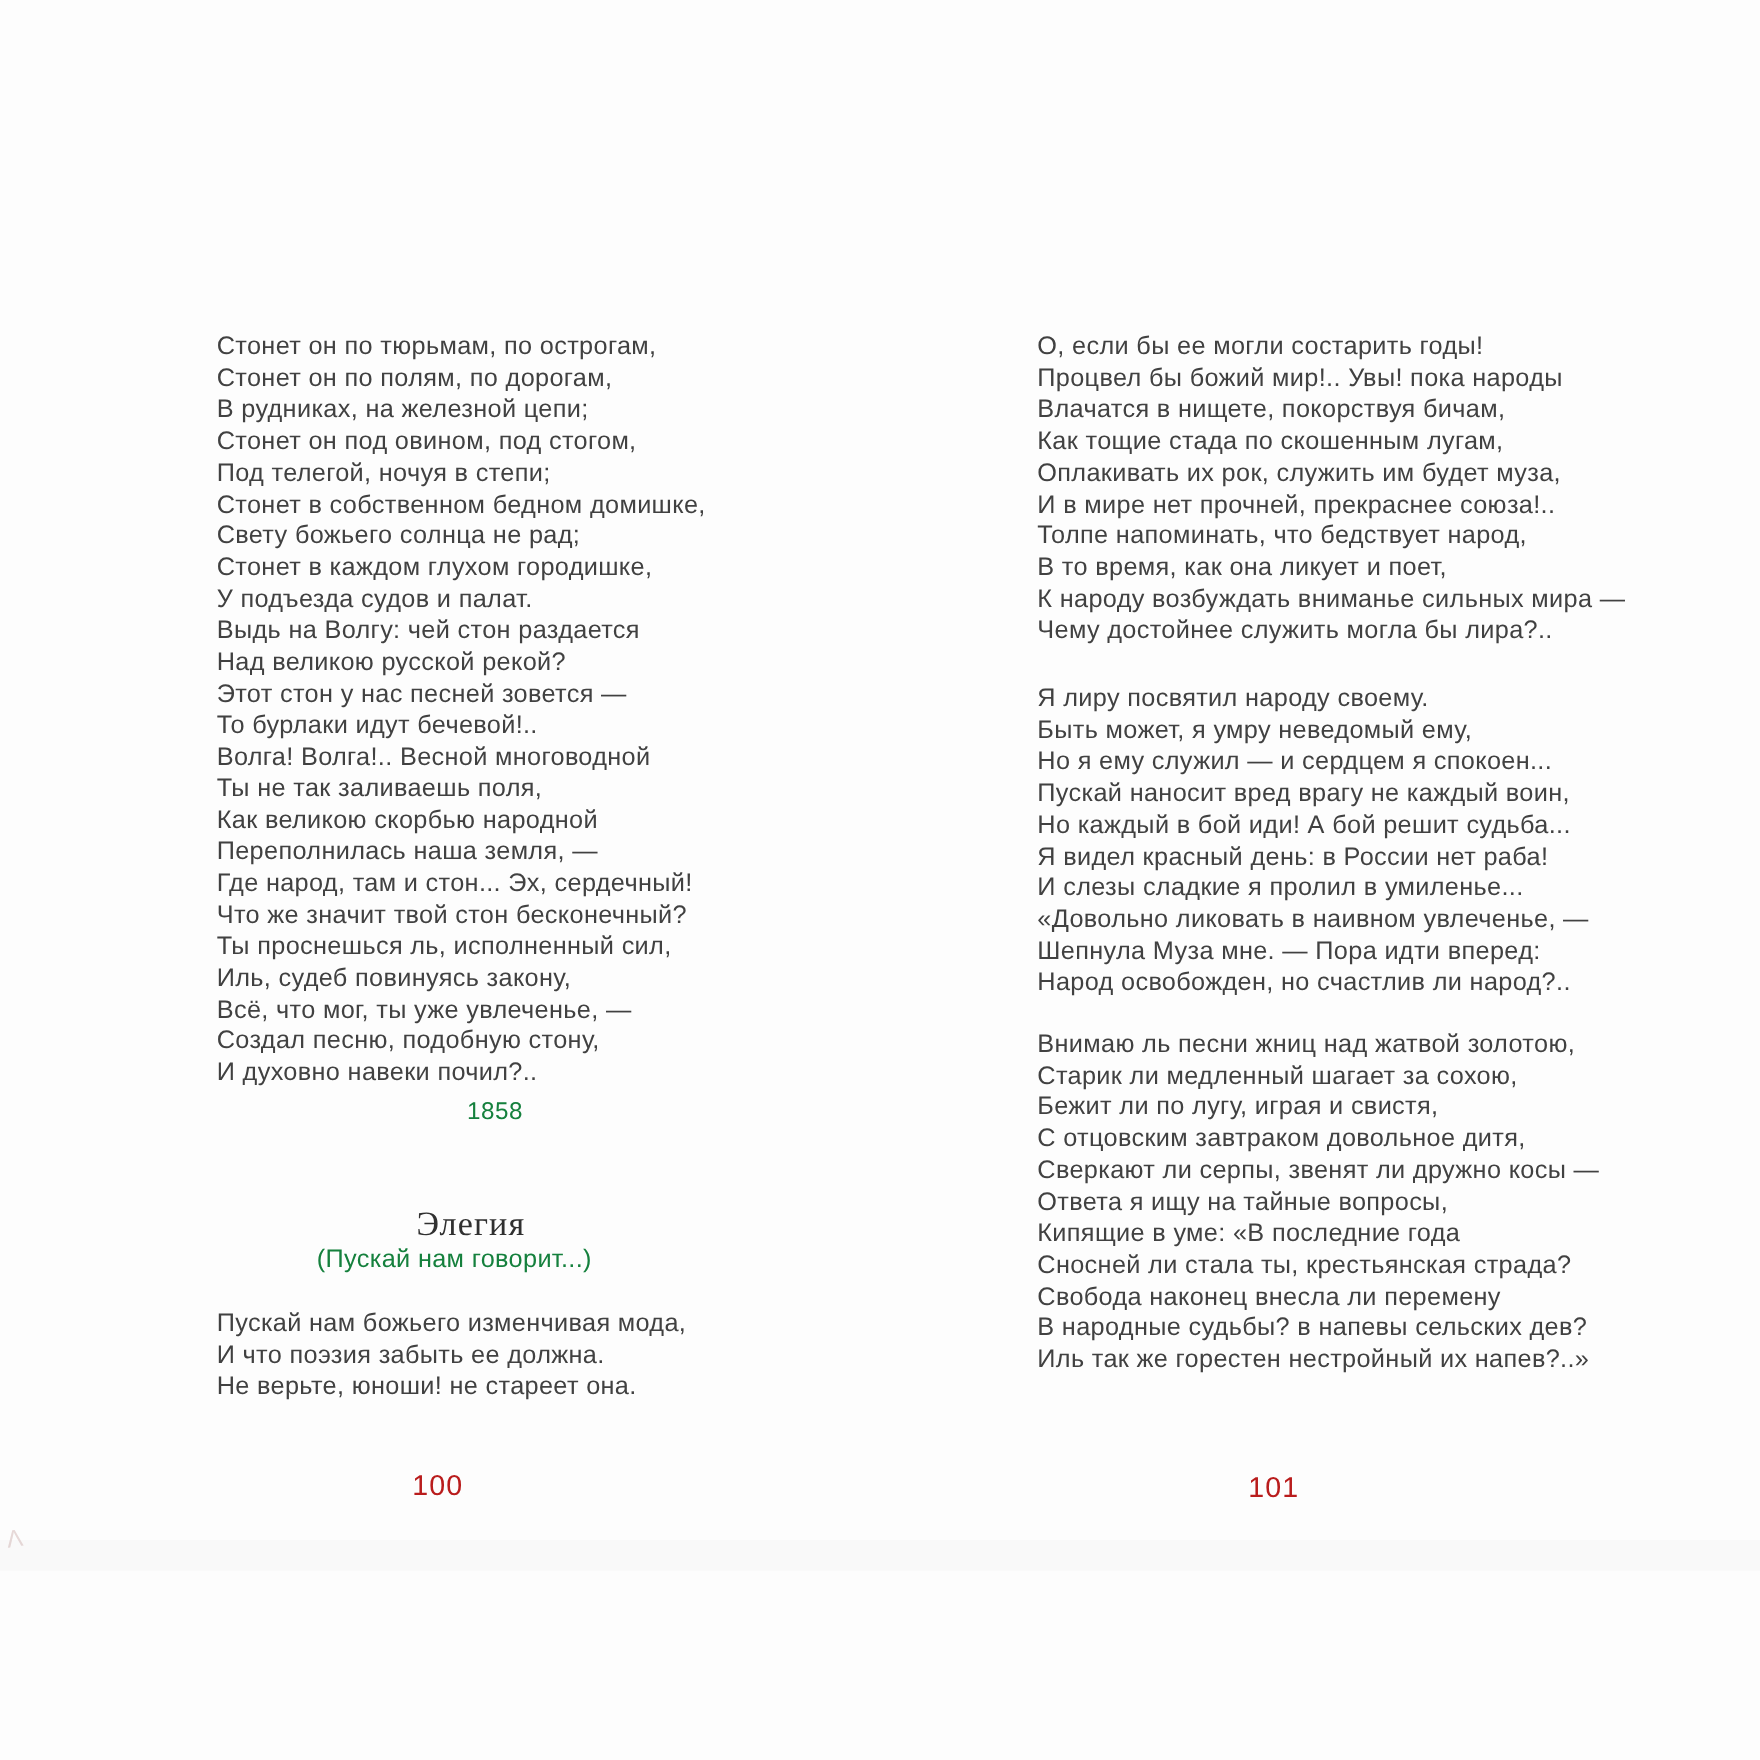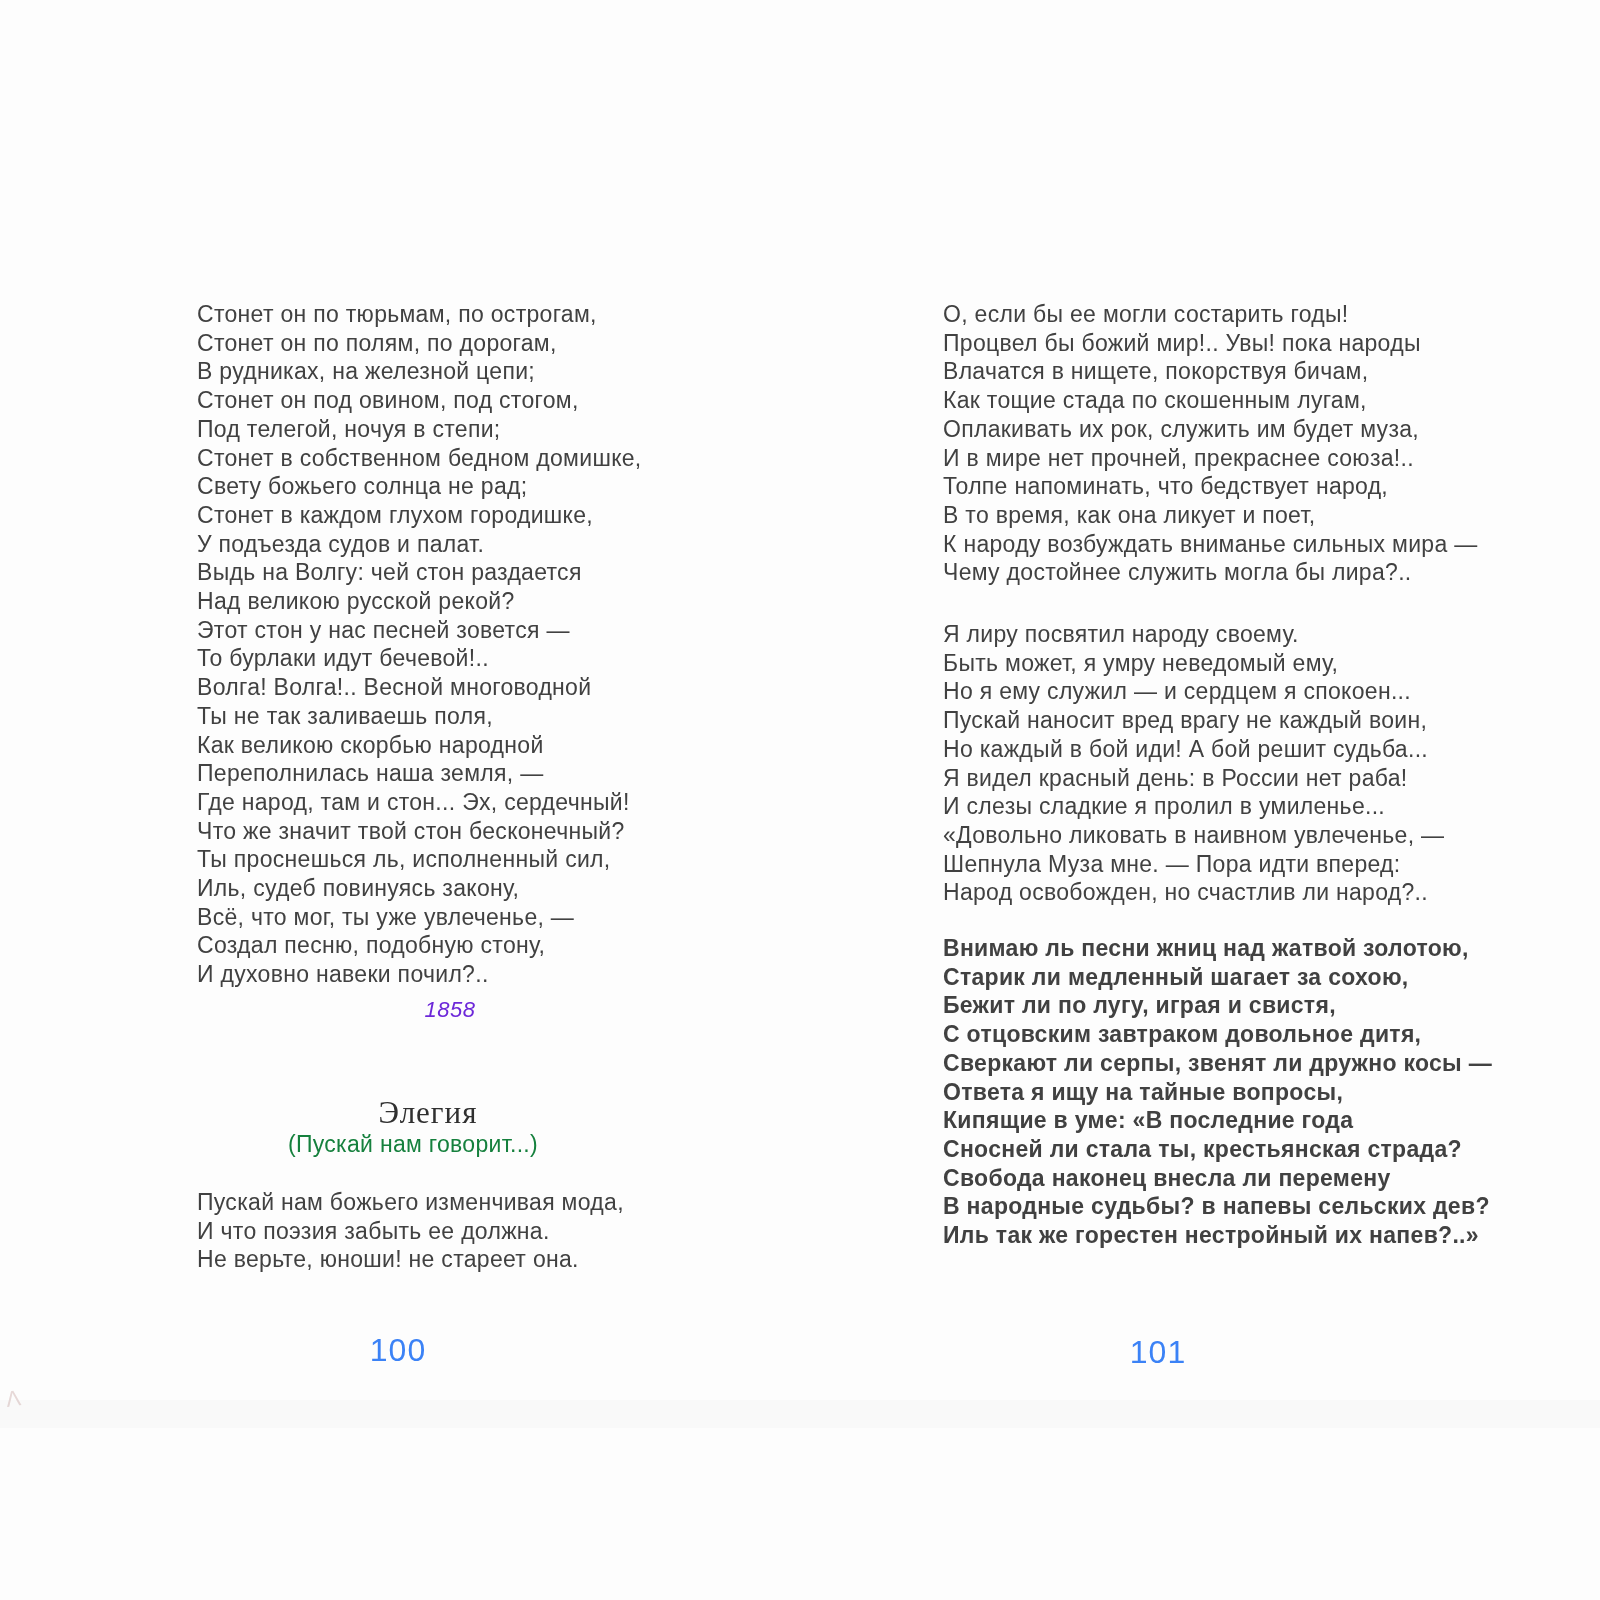--- a/index.html
+++ b/index.html
@@ -18,22 +18,21 @@
     font-size:23px;
     line-height:28.7px;
     letter-spacing:0.3px;
   }
   .line{white-space:nowrap;}
   .poem-date{
     position:absolute;
     transform:translateX(-50%);
     font-size:22px;
     line-height:28.7px;
-    font-style:italic;
-    color:#6d28d9;
+    color:#15803d;
     letter-spacing:0.5px;
   }
   .poem-title{
     position:absolute;
     transform:translateX(-50%);
     font-family:"Liberation Serif","DejaVu Serif",serif;
     font-size:31px;
     line-height:36px;
     color:#303030;
     letter-spacing:1px;
@@ -43,23 +42,23 @@
     transform:translateX(-50%);
     font-size:23px;
     line-height:28.7px;
     color:#15803d;
     letter-spacing:0.3px;
     white-space:nowrap;
   }
   .page-number{
     position:absolute;
     transform:translateX(-50%);
-    font-size:32px;
+    font-size:26px;
     line-height:28.7px;
-    color:#3b82f6;
+    color:#b91c1c;
     letter-spacing:1px;
   }
   .scan-band{
     position:absolute;
     left:0;top:1400px;
     width:1600px;height:28px;
     background:rgba(175,175,182,0.05);
   }
   .stray-mark{
     position:absolute;
@@ -138,21 +137,21 @@
       <div class="line">Но я ему служил — и сердцем я спокоен...</div>
       <div class="line">Пускай наносит вред врагу не каждый воин,</div>
       <div class="line">Но каждый в бой иди! А бой решит судьба...</div>
       <div class="line">Я видел красный день: в России нет раба!</div>
       <div class="line">И слезы сладкие я пролил в умиленье...</div>
       <div class="line">«Довольно ликовать в наивном увлеченье, —</div>
       <div class="line">Шепнула Муза мне. — Пора идти вперед:</div>
       <div class="line">Народ освобожден, но счастлив ли народ?..</div>
     </div>
 
-  <div class="page-col" style="left:943px;top:934px;font-weight:bold;">
+  <div class="page-col" style="left:943px;top:934px;">
       <div class="line">Внимаю ль песни жниц над жатвой золотою,</div>
       <div class="line">Старик ли медленный шагает за сохою,</div>
       <div class="line">Бежит ли по лугу, играя и свистя,</div>
       <div class="line">С отцовским завтраком довольное дитя,</div>
       <div class="line">Сверкают ли серпы, звенят ли дружно косы —</div>
       <div class="line">Ответа я ищу на тайные вопросы,</div>
       <div class="line">Кипящие в уме: «В последние года</div>
       <div class="line">Сносней ли стала ты, крестьянская страда?</div>
       <div class="line">Свобода наконец внесла ли перемену</div>
       <div class="line">В народные судьбы? в напевы сельских дев?</div>

